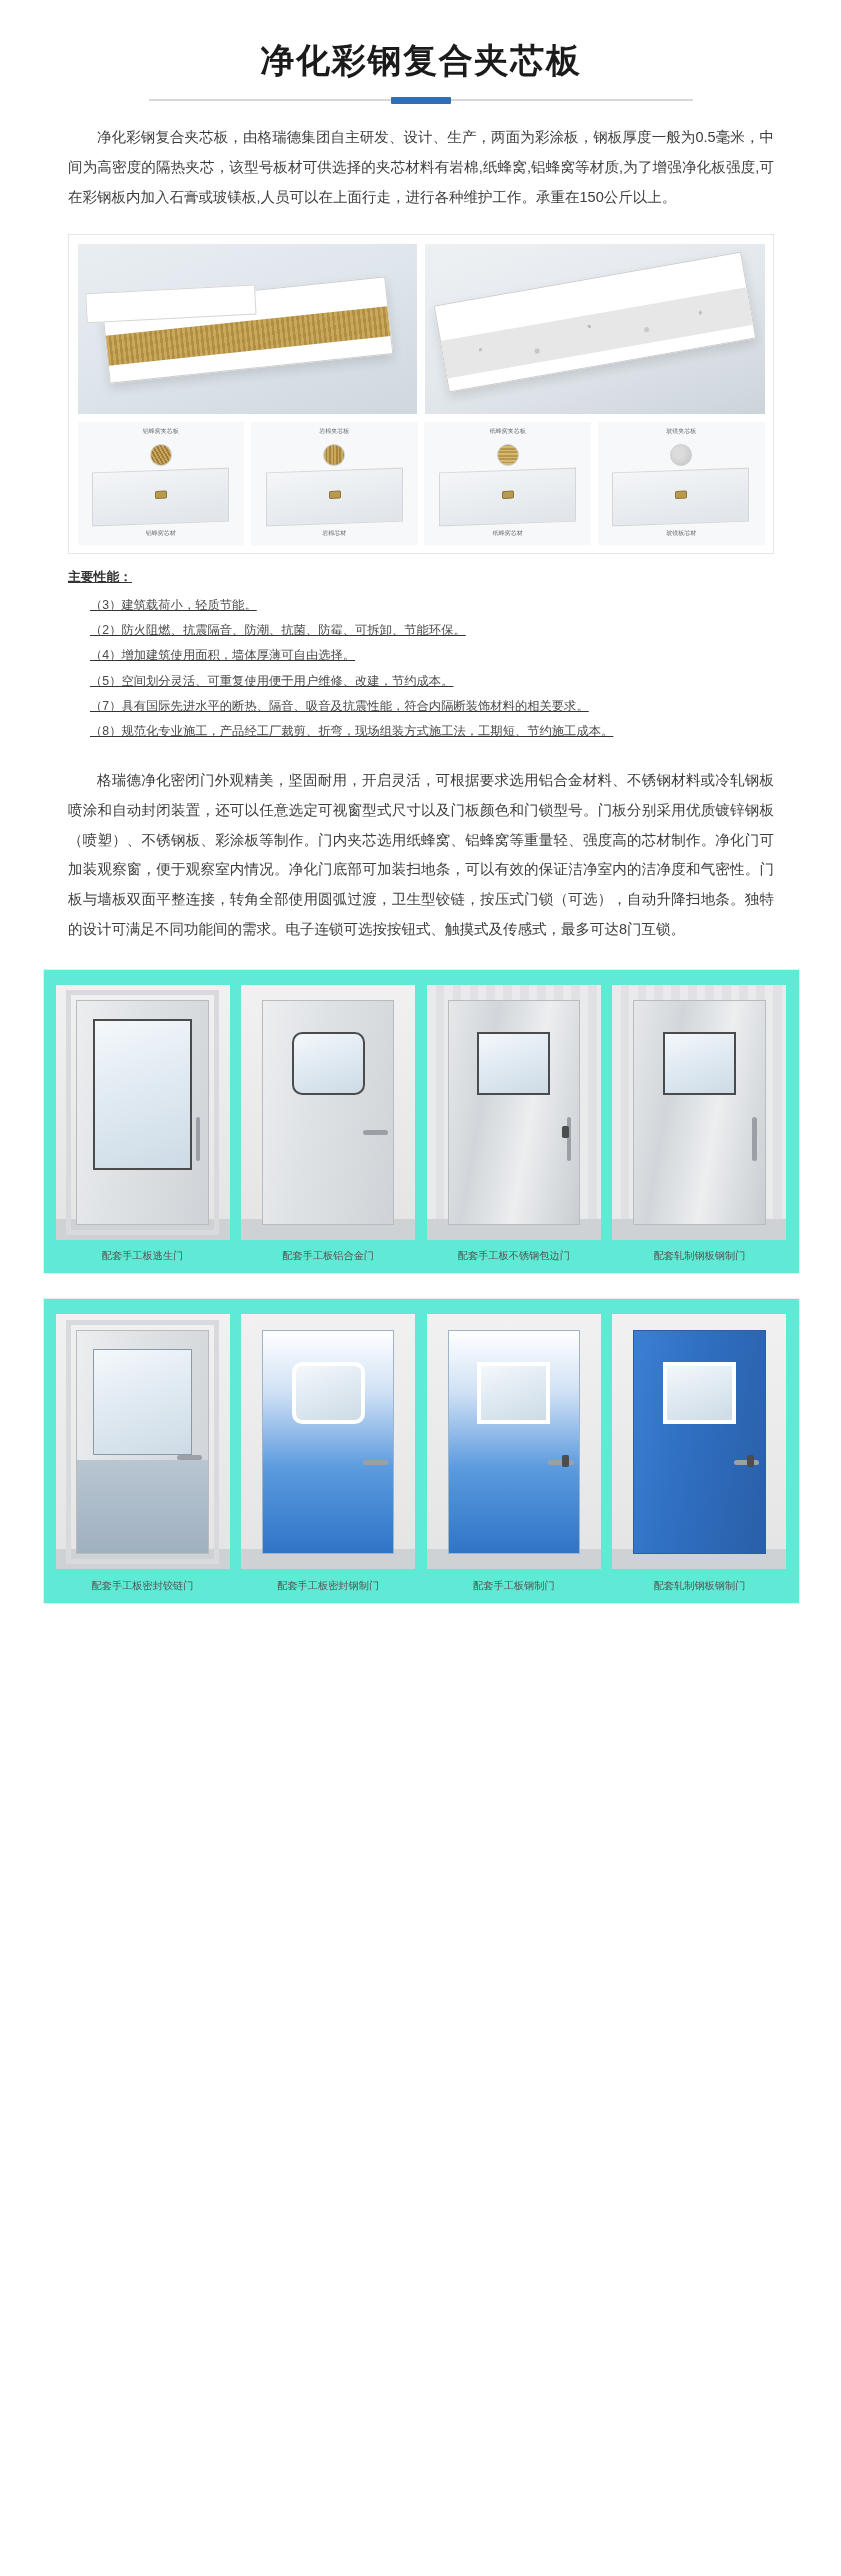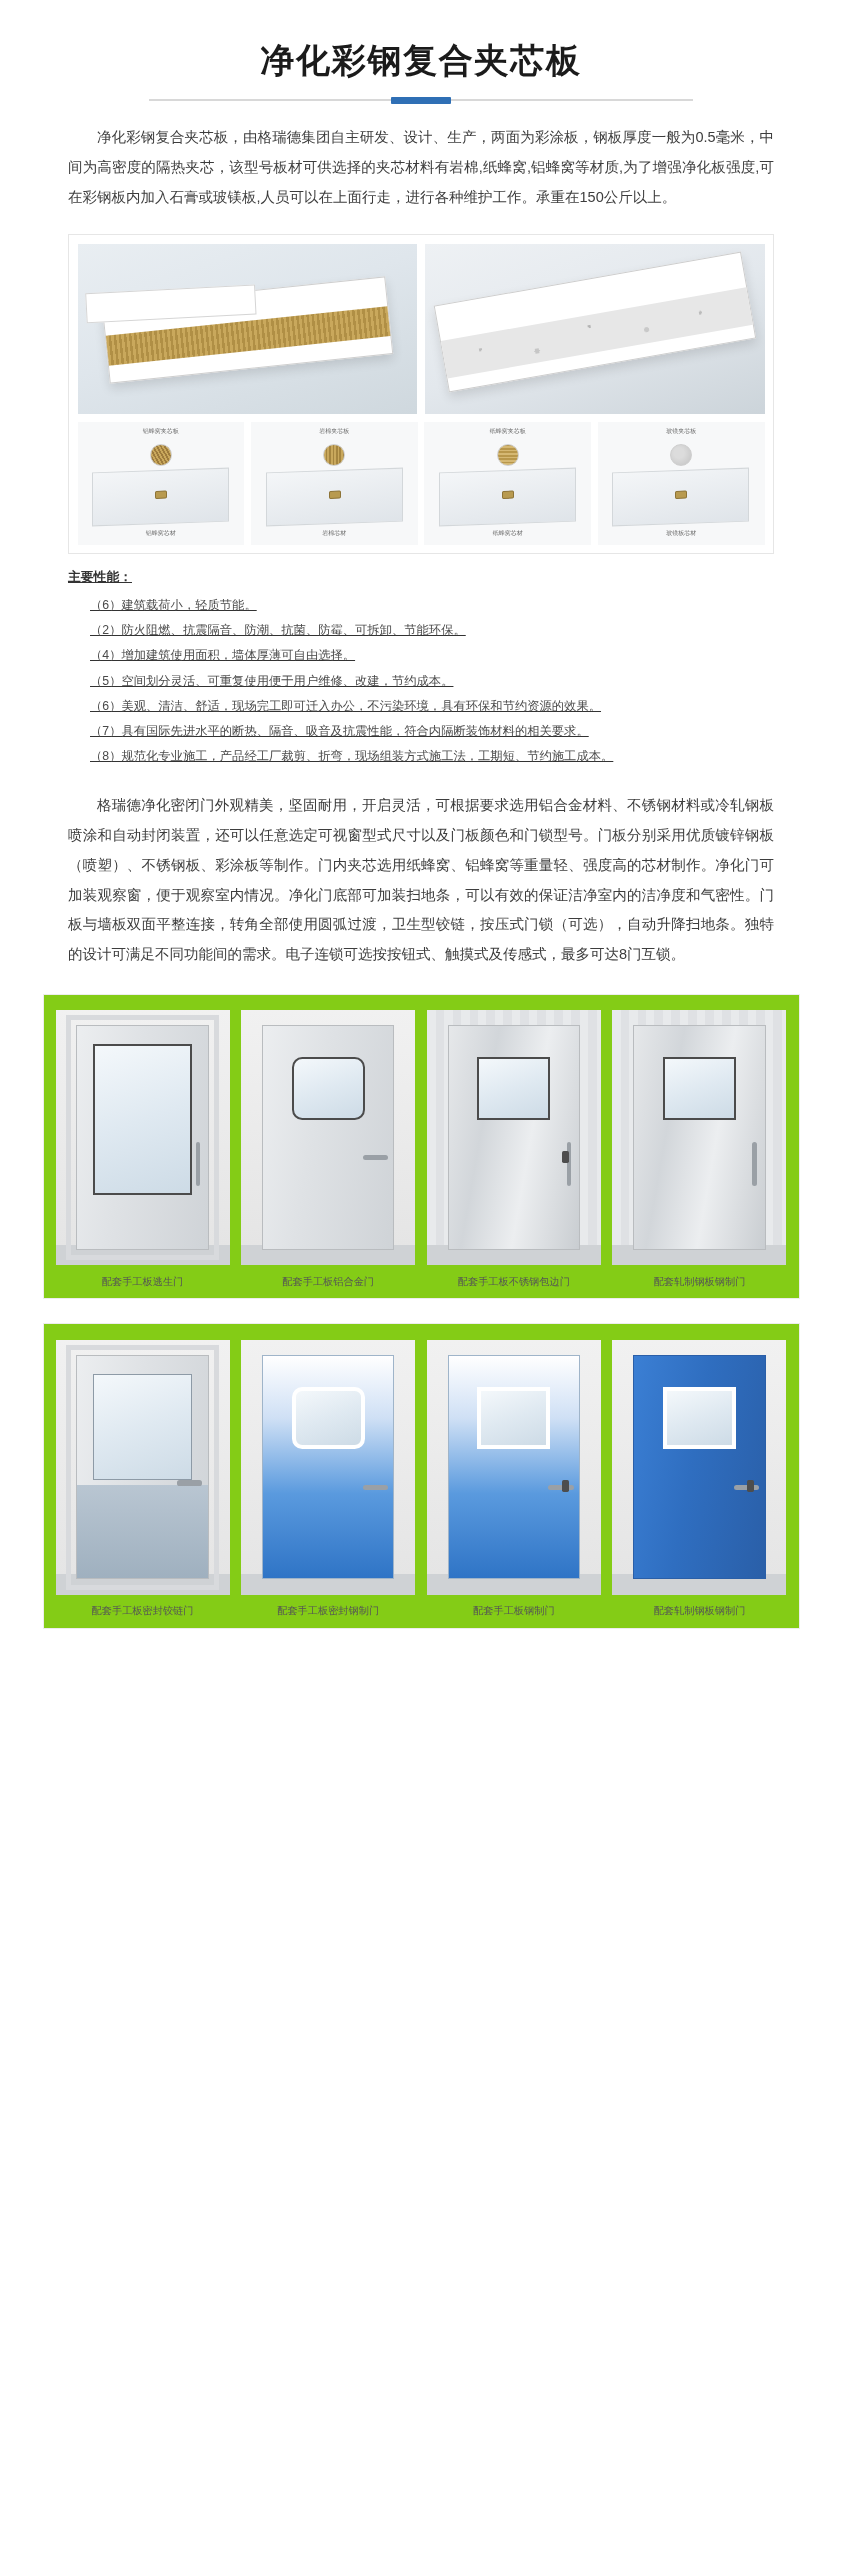--- a/index.html
+++ b/index.html
@@ -217,21 +217,21 @@
   .features li {
     font-size: 12.3px;
     line-height: 2.05;
     color: #4a4a4a;
   }
 
   
   .gallery {
     width: 757px;
     margin: 24px auto 0 auto;
-    background: #84cc16;
+    background: #5eead4;
     border: 0.9px solid #ededed;
     padding: 15.3px 12px 8.5px 12px;
   }
   .gallery-row {
     display: flex;
     justify-content: space-between;
     gap: 10.2px;
   }
   .door-cell {
     width: 174px;
@@ -415,25 +415,24 @@
             <div class="knob"></div>
           </div>
         <div class="cap-bot">玻镁板芯材</div>
       </div>
     </div>
   </div>
 
   <div class="features">
     <div class="features-label">主要性能：</div>
     <ol>
-      <li>（6）建筑载荷小，轻质节能。</li>
+      <li>（3）建筑载荷小，轻质节能。</li>
       <li>（2）防火阻燃、抗震隔音、防潮、抗菌、防霉、可拆卸、节能环保。</li>
       <li>（4）增加建筑使用面积，墙体厚薄可自由选择。</li>
       <li>（5）空间划分灵活、可重复使用便于用户维修、改建，节约成本。</li>
-      <li>（6）美观、清洁、舒适，现场完工即可迁入办公，不污染环境，具有环保和节约资源的效果。</li>
       <li>（7）具有国际先进水平的断热、隔音、吸音及抗震性能，符合内隔断装饰材料的相关要求。</li>
       <li>（8）规范化专业施工，产品经工厂裁剪、折弯，现场组装方式施工法，工期短、节约施工成本。</li>
     </ol>
   </div>
 
 
   <p class="para">格瑞德净化密闭门外观精美，坚固耐用，开启灵活，可根据要求选用铝合金材料、不锈钢材料或冷轧钢板喷涂和自动封闭装置，还可以任意选定可视窗型式尺寸以及门板颜色和门锁型号。门板分别采用优质镀锌钢板（喷塑）、不锈钢板、彩涂板等制作。门内夹芯选用纸蜂窝、铝蜂窝等重量轻、强度高的芯材制作。净化门可加装观察窗，便于观察室内情况。净化门底部可加装扫地条，可以有效的保证洁净室内的洁净度和气密性。门板与墙板双面平整连接，转角全部使用圆弧过渡，卫生型铰链，按压式门锁（可选），自动升降扫地条。独特的设计可满足不同功能间的需求。电子连锁可选按按钮式、触摸式及传感式，最多可达8门互锁。</p>
 
   <div class="gallery">
     <div class="gallery-row">

